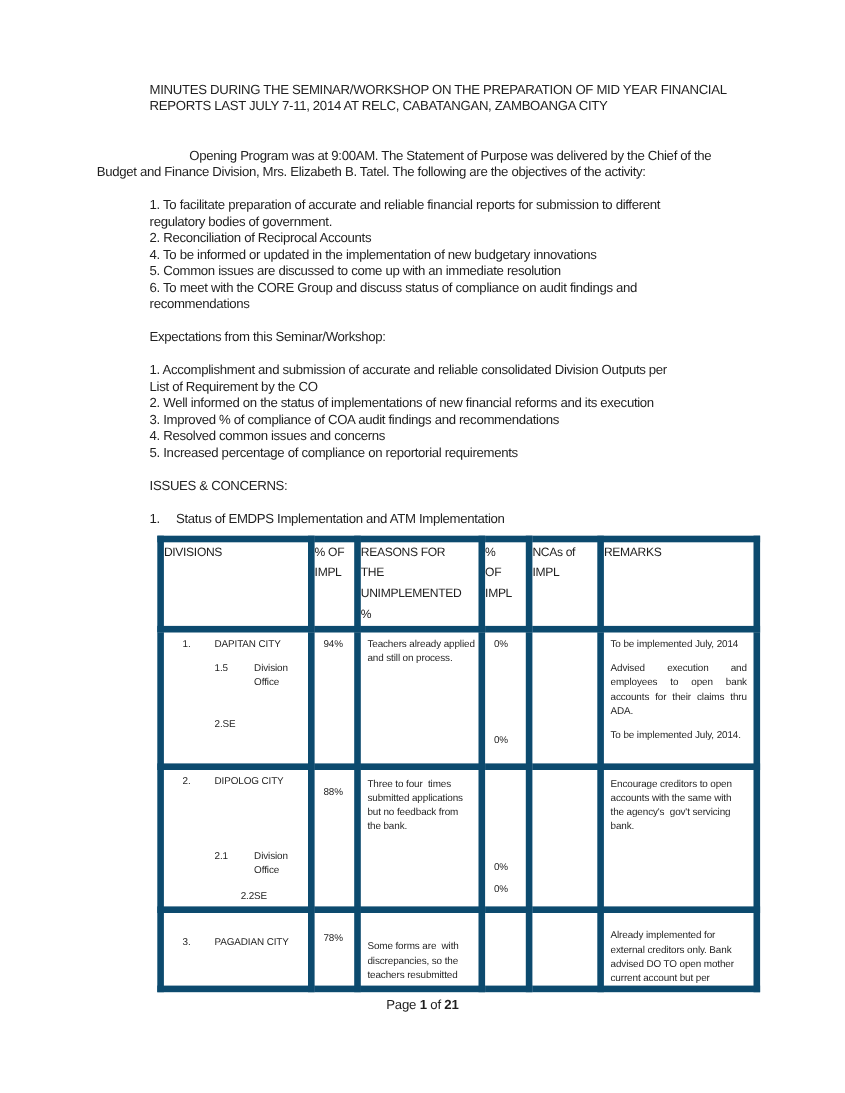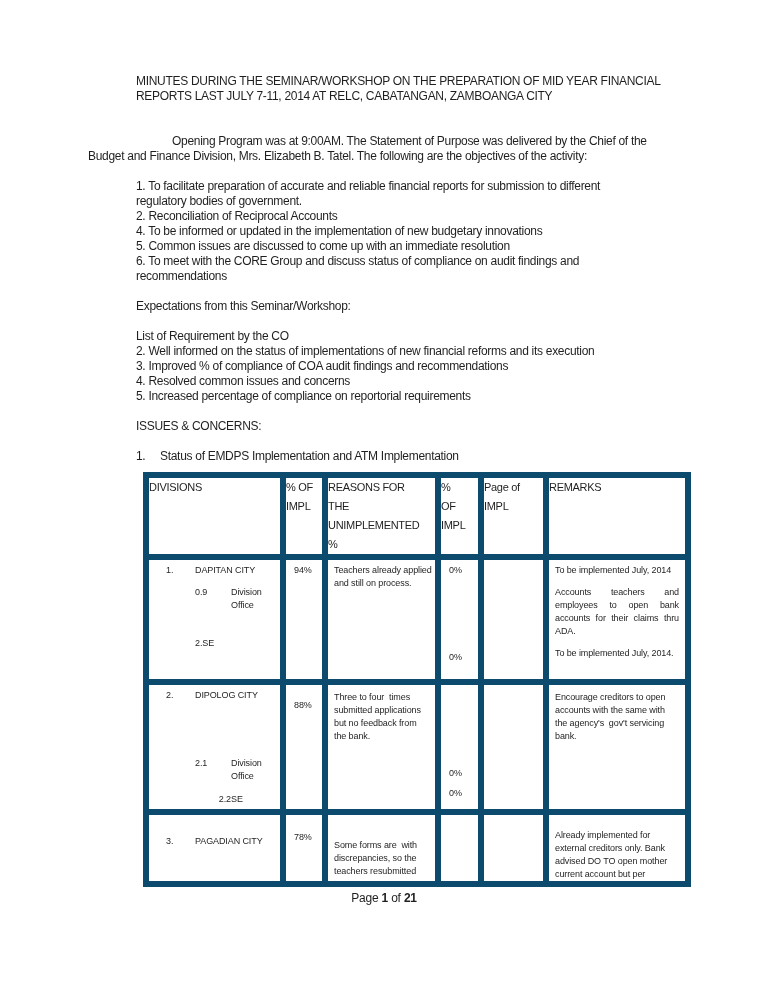--- a/index.html
+++ b/index.html
@@ -83,20 +83,21 @@
       <span class="ln">2. Reconciliation of Reciprocal Accounts</span>
       <span class="ln">4. To be informed or updated in the implementation of new budgetary innovations</span>
       <span class="ln">5. Common issues are discussed to come up with an immediate resolution</span>
       <span class="ln">6. To meet with the CORE Group and discuss status of compliance on audit findings and</span>
       <span class="ln">recommendations</span>
     </div>
 
     <p class="h">Expectations from this Seminar/Workshop:</p>
 
     <div class="block">
+      <span class="ln">1. Accomplishment and submission of accurate and reliable consolidated Division Outputs per</span>
       <span class="ln">List of Requirement by the CO</span>
       <span class="ln">2. Well informed on the status of implementations of new financial reforms and its execution</span>
       <span class="ln">3. Improved % of compliance of COA audit findings and recommendations</span>
       <span class="ln">4. Resolved common issues and concerns</span>
       <span class="ln">5. Increased percentage of compliance on reportorial requirements</span>
     </div>
 
     <p class="h">ISSUES &amp; CONCERNS:</p>
 
     <div class="issue">
@@ -127,38 +128,38 @@
             <div>THE</div>
             <div>UNIMPLEMENTED</div>
             <div>%</div>
           </th>
           <th class="th">
             <div>%</div>
             <div>OF</div>
             <div>IMPL</div>
           </th>
           <th class="th">
-            <div>Page of</div>
+            <div>NCAs of</div>
             <div>IMPL</div>
           </th>
           <th class="th">
             <div>REMARKS</div>
           </th>
         </tr>
       </thead>
       <tbody>
         <tr class="r1">
           <td>
             <div class="dv">
               <div class="dl1">
                 <span class="num">1.</span>
                 <span class="tl">DAPITAN CITY</span>
               </div>
               <div class="dsub">
-                <span class="subnum">0.9</span>
+                <span class="subnum">1.5</span>
                 <span class="tl">Division</span>
               </div>
               <div class="dcont tl">Office</div>
               <div class="dse tl">2.SE</div>
             </div>
           </td>
           <td>
             <div class="pct pct-impl tl">94%</div>
           </td>
           <td>
@@ -173,21 +174,21 @@
               <div class="pu pu2 tl">0%</div>
             </div>
           </td>
           <td>
             <div class="tl"></div>
           </td>
           <td>
             <div class="rm">
               <div class="tl">To be implemented July, 2014</div>
               <div class="rm-b">
-                <div class="jl">Accounts teachers and</div>
+                <div class="jl">Advised execution and</div>
                 <div class="jl">employees to open bank</div>
                 <div class="jl">accounts for their claims thru</div>
                 <div class="tl">ADA.</div>
               </div>
               <div class="rm-c tl">To be implemented July, 2014.</div>
             </div>
           </td>
         </tr>
 
         <tr class="r2">

